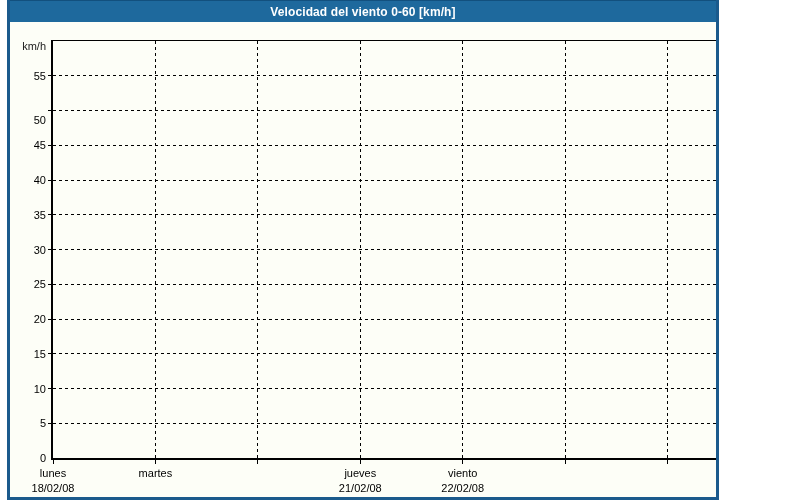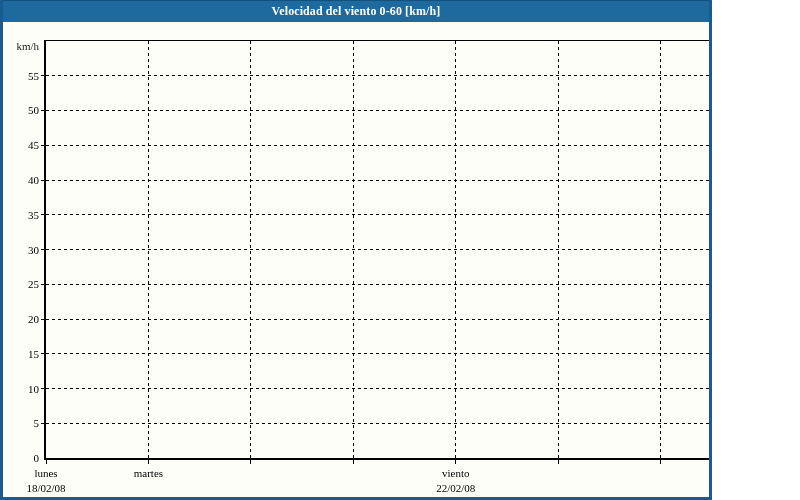--- a/index.html
+++ b/index.html
@@ -4,22 +4,23 @@
 <style>
   html,body{margin:0;padding:0;background:#fff;}
   *{box-sizing:border-box;}
   .frame{
     position:relative;
     width:712px;height:500px;
     background:var(--page-bg,#FDFEF7);
     border-left:3px solid var(--outer-border,#1B5A8C);
     border-right:3px solid var(--outer-border,#1B5A8C);
     border-bottom:3px solid var(--outer-border,#1B5A8C);
-    font-family:Liberation Serif, serif;
+    font-family:Liberation Sans, sans-serif;
     overflow:hidden;
+    margin-left:7px;
   }
   .title-bar{
     position:absolute;left:0;top:0;right:0;height:22px;
     background:var(--titlebar-bg,#1E699D);
     border-top:1px solid #12507E;
     display:flex;align-items:center;justify-content:center;
   }
   .title-bar span{
     color:var(--titlebar-text,#FFFFFF);
     font-size:12px;font-weight:bold;letter-spacing:0.1px;
@@ -102,28 +103,29 @@
       <div class="ytick-label" style="top: 255.25px;">25</div>
       <div class="ytick-mark" style="left: 38px; top: 227px;"></div>
       <div class="ytick-label" style="top: 220.5px;">30</div>
       <div class="ytick-mark" style="left: 38px; top: 192.25px;"></div>
       <div class="ytick-label" style="top: 185.75px;">35</div>
       <div class="ytick-mark" style="left: 38px; top: 157.5px;"></div>
       <div class="ytick-label" style="top: 151px;">40</div>
       <div class="ytick-mark" style="left: 38px; top: 122.75px;"></div>
       <div class="ytick-label" style="top: 116.25px;">45</div>
       <div class="ytick-mark" style="left: 38px; top: 88px;"></div>
-      <div class="ytick-label" style="top: 81px;">50</div>
+      <div class="ytick-label" style="top: 91px;">50</div>
       <div class="ytick-mark" style="left: 38px; top: 53.25px;"></div>
       <div class="ytick-label" style="top: 46.75px;">55</div>
       <div class="xtick-mark" style="left: 42.5px; top: 438px;"></div>
       <div class="xtick-mark" style="left: 144.929px; top: 438px;"></div>
       <div class="xtick-mark" style="left: 247.357px; top: 438px;"></div>
       <div class="xtick-mark" style="left: 349.786px; top: 438px;"></div>
       <div class="xtick-mark" style="left: 452.214px; top: 438px;"></div>
       <div class="xtick-mark" style="left: 554.643px; top: 438px;"></div>
       <div class="xtick-mark" style="left: 657.071px; top: 438px;"></div>
       <div class="xtick-mark" style="left: 759.5px; top: 438px;"></div>
       <div class="xcat-label" style="left: -12px; top: 444px;"><span>lunes</span><span class="date">18/02/08</span></div>
       <div class="xcat-label" style="left: 90.4286px; top: 444px;"><span>martes</span></div>
+      <div class="xcat-label" style="left: 295.286px; top: 444px;"><span>jueves</span><span class="date">21/02/08</span></div>
       <div class="xcat-label" style="left: 397.714px; top: 444px;"><span>viento</span><span class="date">22/02/08</span></div>
     </div>
 </div>
 
 </body></html>

